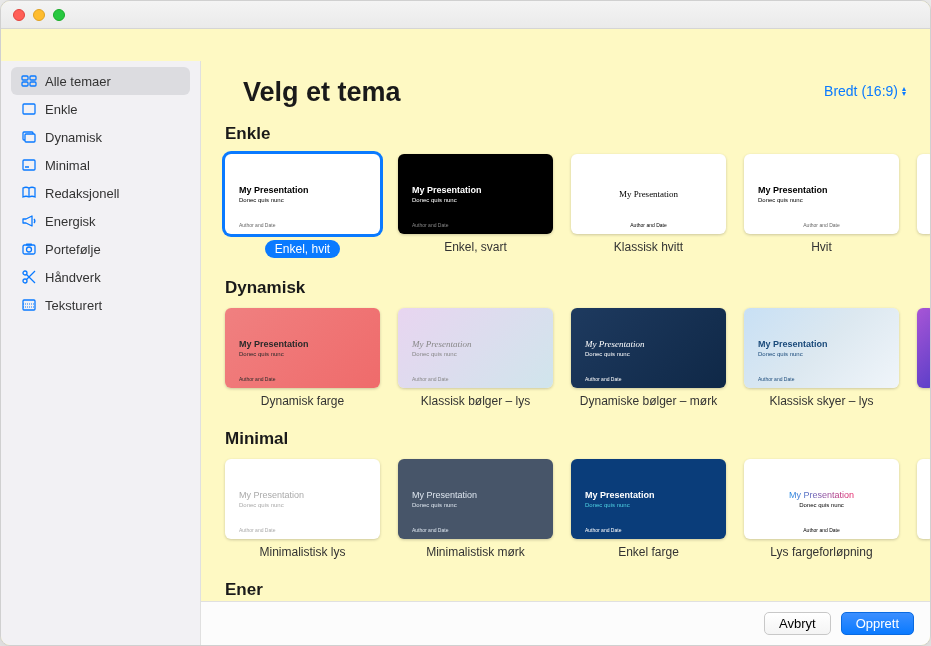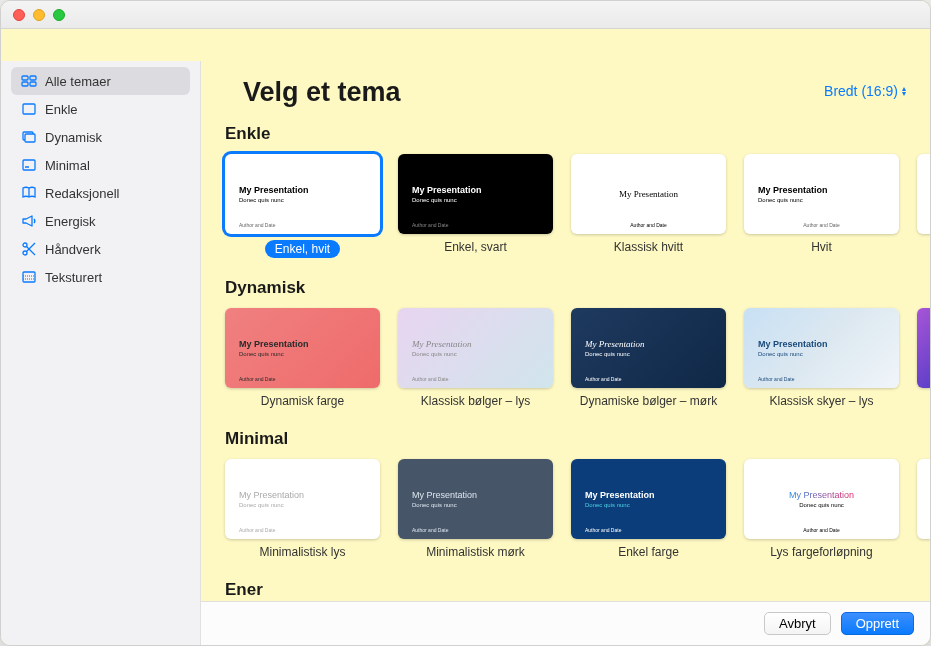--- a/index.html
+++ b/index.html
@@ -296,20 +296,30 @@
             <svg width="16" height="16" viewBox="0 0 16 16">
               <path d="M2 6 L2 10 L5 10 L11 13 L11 3 L5 6 Z" fill="none" stroke="currentColor" stroke-width="1.3" stroke-linejoin="round"></path>
               <path d="M13 6 A3 3 0 0 1 13 10" fill="none" stroke="currentColor" stroke-width="1.3"></path>
             </svg>
           </span>
           <span>Energisk</span>
         </div>
         <div class="sidebar-item">
           <span class="sidebar-icon">
             <svg width="16" height="16" viewBox="0 0 16 16">
+              <rect x="2" y="4" width="12" height="9" rx="1.5" fill="none" stroke="currentColor" stroke-width="1.3"></rect>
+              <circle cx="8" cy="8.5" r="2.5" fill="none" stroke="currentColor" stroke-width="1.3"></circle>
+              <rect x="5" y="2.5" width="6" height="2" rx="0.5" fill="currentColor"></rect>
+            </svg>
+          </span>
+          <span>Portefølje</span>
+        </div>
+        <div class="sidebar-item">
+          <span class="sidebar-icon">
+            <svg width="16" height="16" viewBox="0 0 16 16">
               <circle cx="4" cy="4" r="2" fill="none" stroke="currentColor" stroke-width="1.3"></circle>
               <circle cx="4" cy="12" r="2" fill="none" stroke="currentColor" stroke-width="1.3"></circle>
               <line x1="5.5" y1="5.5" x2="14" y2="14" stroke="currentColor" stroke-width="1.3"></line>
               <line x1="5.5" y1="10.5" x2="14" y2="2" stroke="currentColor" stroke-width="1.3"></line>
             </svg>
           </span>
           <span>Håndverk</span>
         </div>
         <div class="sidebar-item">
           <span class="sidebar-icon">

